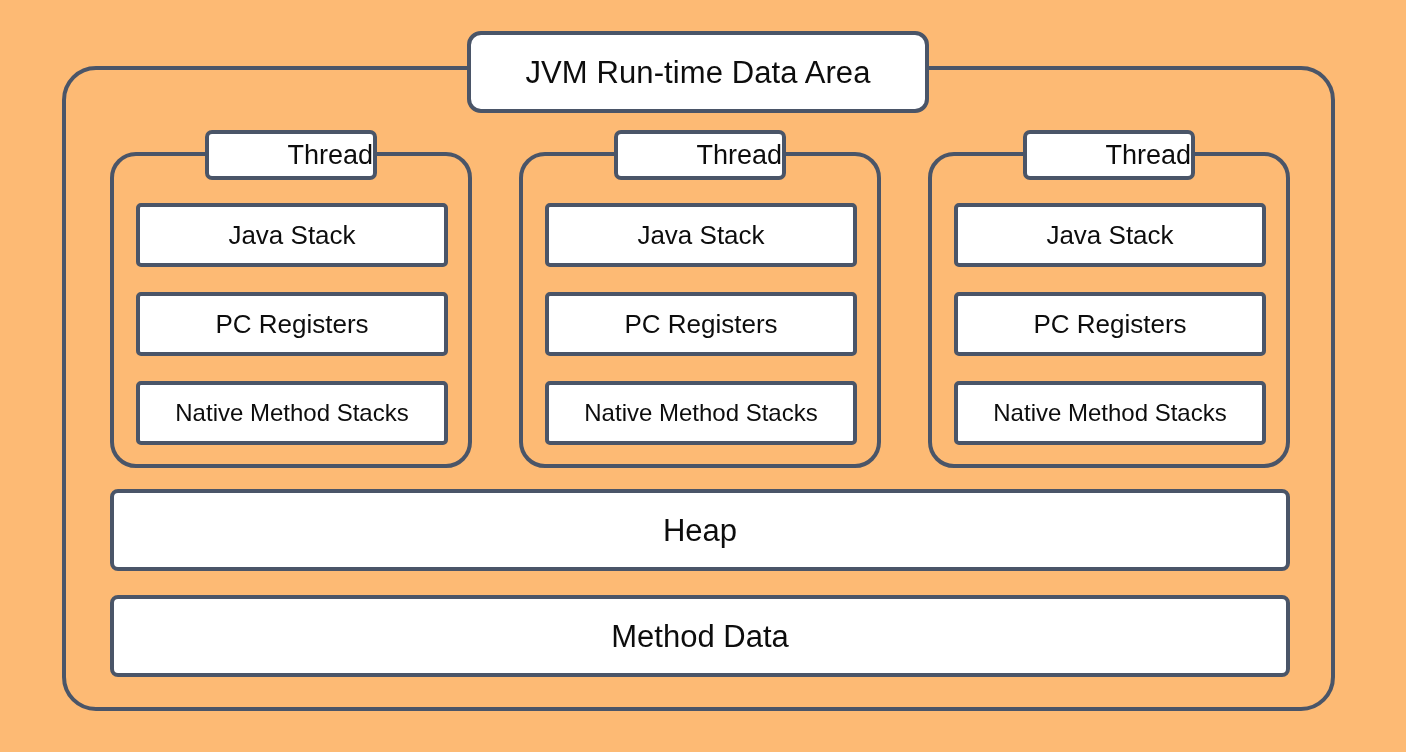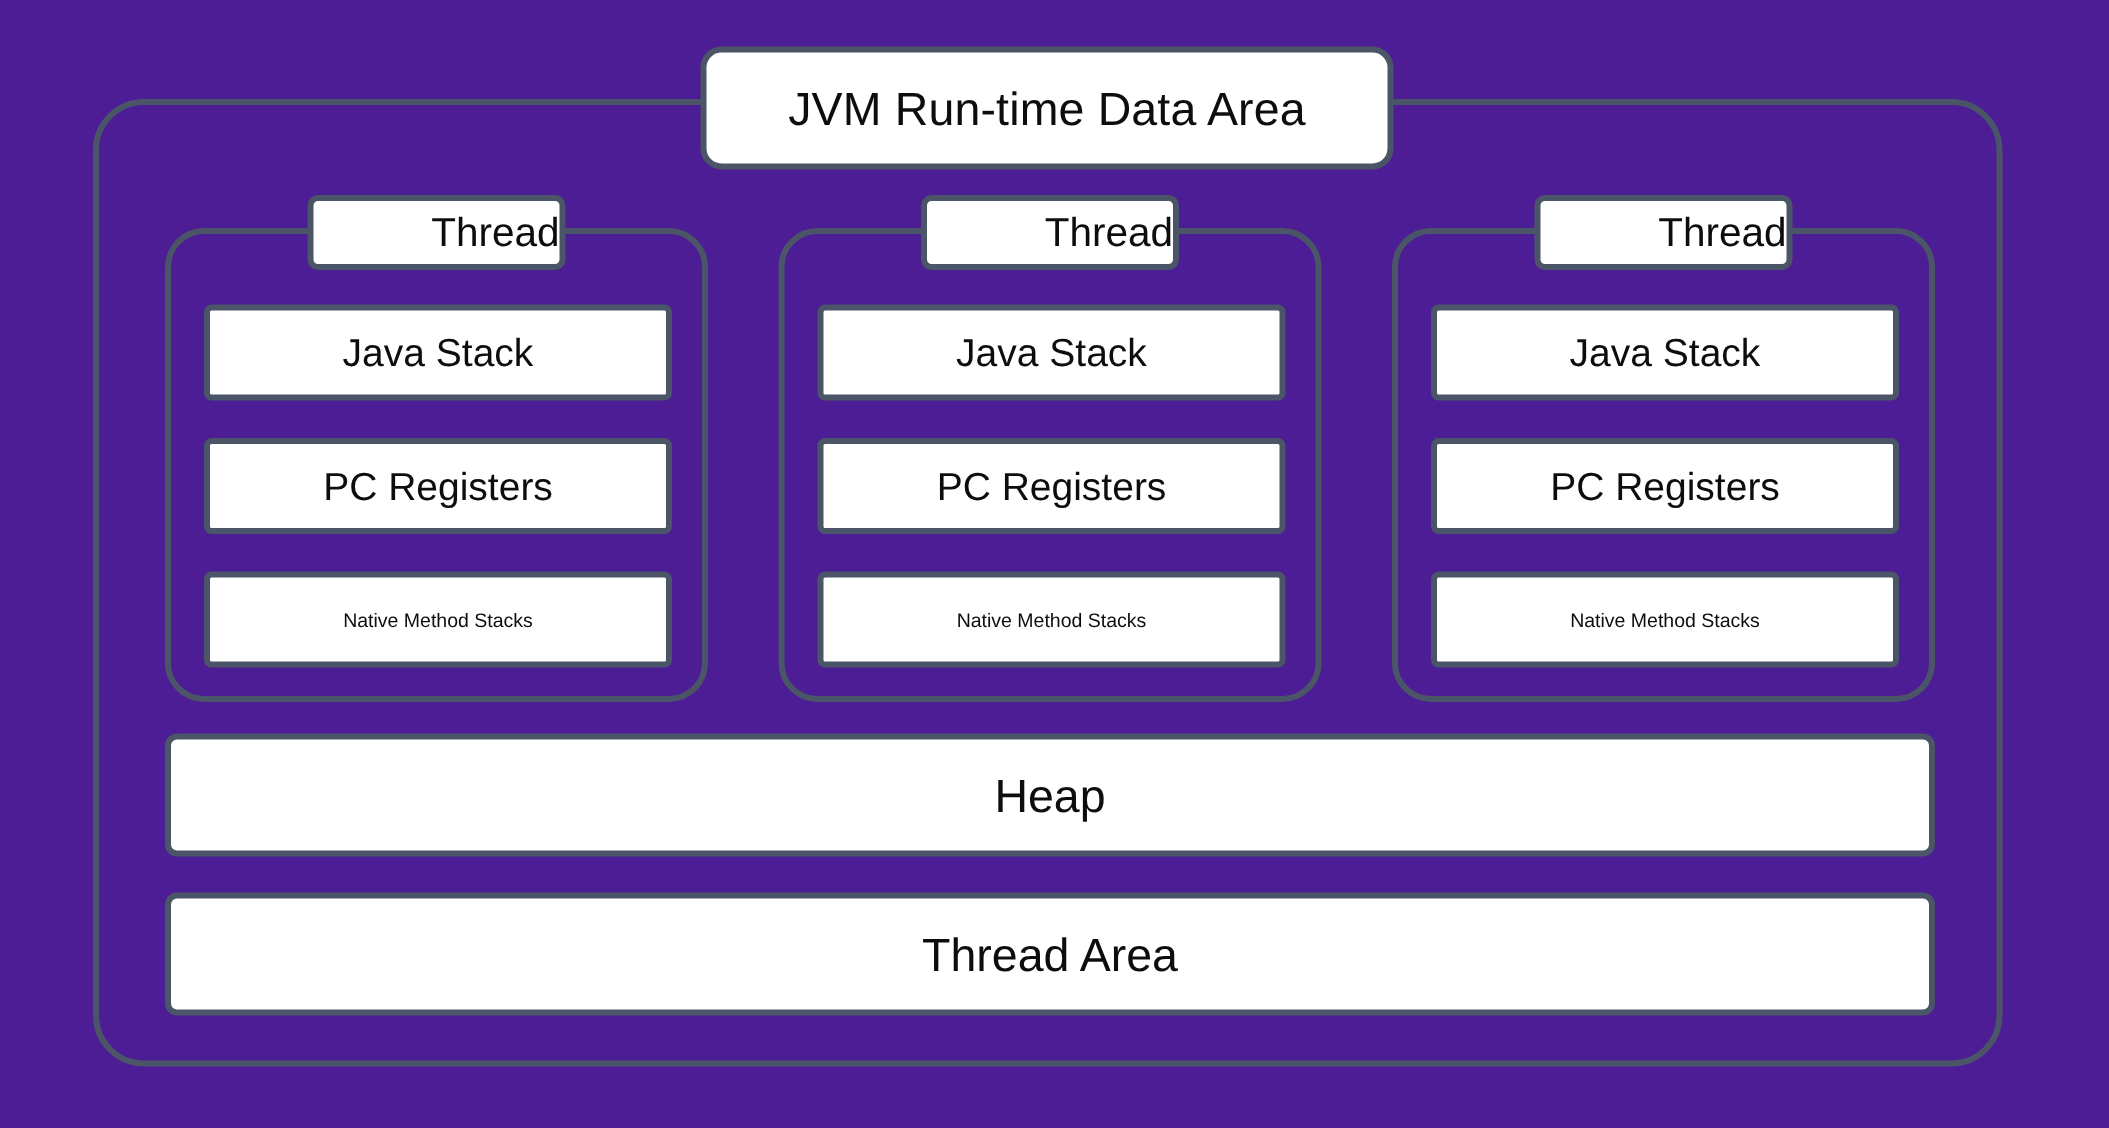--- a/index.html
+++ b/index.html
@@ -12,21 +12,21 @@
     height: 752px;
     font-family: "Liberation Sans", sans-serif;
     color: #0d0d0d;
     overflow: hidden;
   }
 
   #stage {
     position: relative;
     width: 1406px;
     height: 752px;
-    background: #4c1d95;
+    background: #fdba74;
   }
 
   
   .jvm-outer {
     position: absolute;
     left: 62px;
     top: 66px;
     width: 1273px;   
     height: 645px;   
     border: 4px solid #4a5568;
@@ -133,21 +133,21 @@
     align-items: center;
     justify-content: center;
   }
   .region-box .label {
     font-size: 26px;
     line-height: 1;
     color: #0d0d0d;
     white-space: nowrap;
   }
   .region-box.small .label {
-    font-size: 13px;
+    font-size: 24px;
   }
 
   
   .shared-stack {
     position: absolute;
     left: 110px;
     top: 489px;
     width: 1180px;
     display: flex;
     flex-direction: column;
@@ -237,17 +237,17 @@
       </div>
     </div>
 
   </div>
 
   <div class="shared-stack">
     <div class="shared-box">
       <span class="label">Heap</span>
     </div>
     <div class="shared-box">
-      <span class="label">Thread Area</span>
+      <span class="label">Method Data</span>
     </div>
   </div>
 
 </div>
 
 </body></html>

